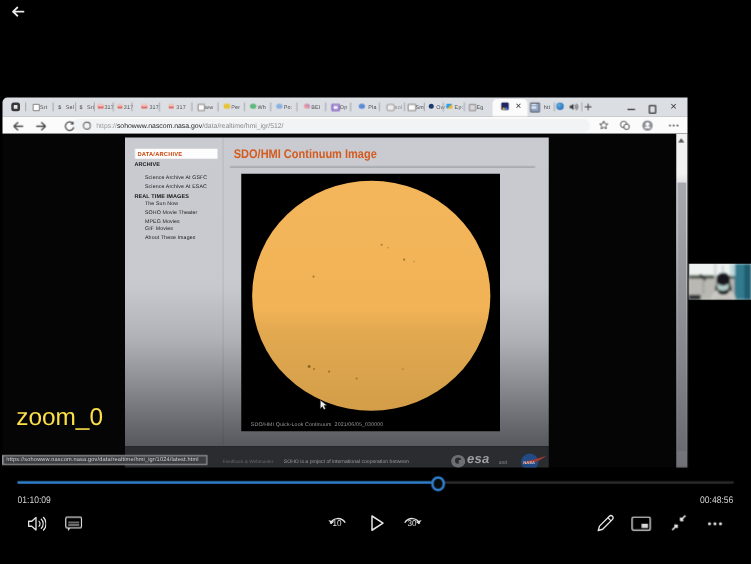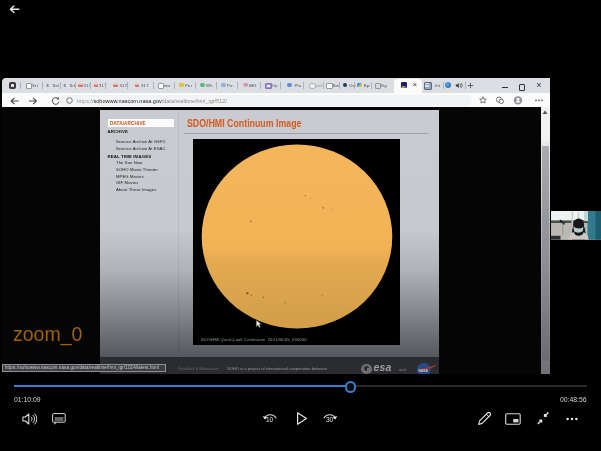--- a/index.html
+++ b/index.html
@@ -217,21 +217,21 @@
  <path d="M9.5 8.5 l4.5 4 l-1.2 1.4 l-4.5 -4 Z" fill="#20242a"></path>
  <rect x="11.3" y="12" width="0.9" height="12" fill="#8e938f"></rect>
  <path d="M21 21.5 q0.5 -9 6.5 -9.5 q6.5 0 7 9.5 l0 7.1 l-13.5 0 Z" fill="#15161a"></path>
  <ellipse cx="27.6" cy="13.6" rx="5.5" ry="6.2" fill="#17181d"></ellipse>
  <path d="M22.4 15.5 q5 3.8 10 0.4 l-0.6 4.4 q-4.4 2.6 -8.6 0.2 Z" fill="#b4cdc8"></path>
  <path d="M17.5 28.6 q1 -6.5 5.5 -7.5 l1 2.5 q3.5 2.5 7.5 0 l1.2 -2.4 q4.3 1.4 5 7.4 Z" fill="#c9c8c3"></path>
  <rect x="0" y="24.8" width="9.5" height="3.8" fill="#2b2e33"></rect>
  </g>
 </svg>
 
-<div class="abs" style="left:13px;top:322.5px;font-size:19.5px;color:#a16207;transform:translateZ(0);">zoom_0</div>
+<div class="abs" style="left:13px;top:322.5px;font-size:19.5px;color:#fde047;transform:translateZ(0);">zoom_0</div>
 
 <div class="abs" style="left:14px;top:385.2px;width:573px;height:2.2px;background:#2a2a2c;"></div>
 <div class="abs" style="left:14px;top:385.2px;width:331px;height:2.2px;background:#2f80cf;"></div>
 <div class="abs" style="left:344.5px;top:381.4px;width:7.6px;height:7.6px;border:2px solid #2f80cf;border-radius:50%;background:#0a0a0a;"></div>
 <div class="abs" style="left:13.7px;top:394.6px;font-size:7.6px;color:#d5d5d5;transform:scaleX(0.9) translateZ(0);transform-origin:0 0;">01:10:09</div>
 <div class="abs" style="left:560px;top:394.6px;font-size:7.6px;color:#d5d5d5;transform:scaleX(0.9) translateZ(0);transform-origin:0 0;">00:48:56</div>
 
 <svg class="abs" style="left:22px;top:412.5px" width="15" height="12" viewBox="0 0 15 12">
  <path d="M0.9 4 H3.4 L6.8 1 V11 L3.4 8 H0.9 Z" stroke="#e2e2e2" stroke-width="1.05" fill="none" stroke-linejoin="round"></path>
  <path d="M8.9 3.7 A 2.9 2.9 0 0 1 8.9 8.3 M10.7 2 A 5.2 5.2 0 0 1 10.7 10 M12.5 0.6 A 7.4 7.4 0 0 1 12.5 11.4" stroke="#e2e2e2" stroke-width="0.95" fill="none"></path>

